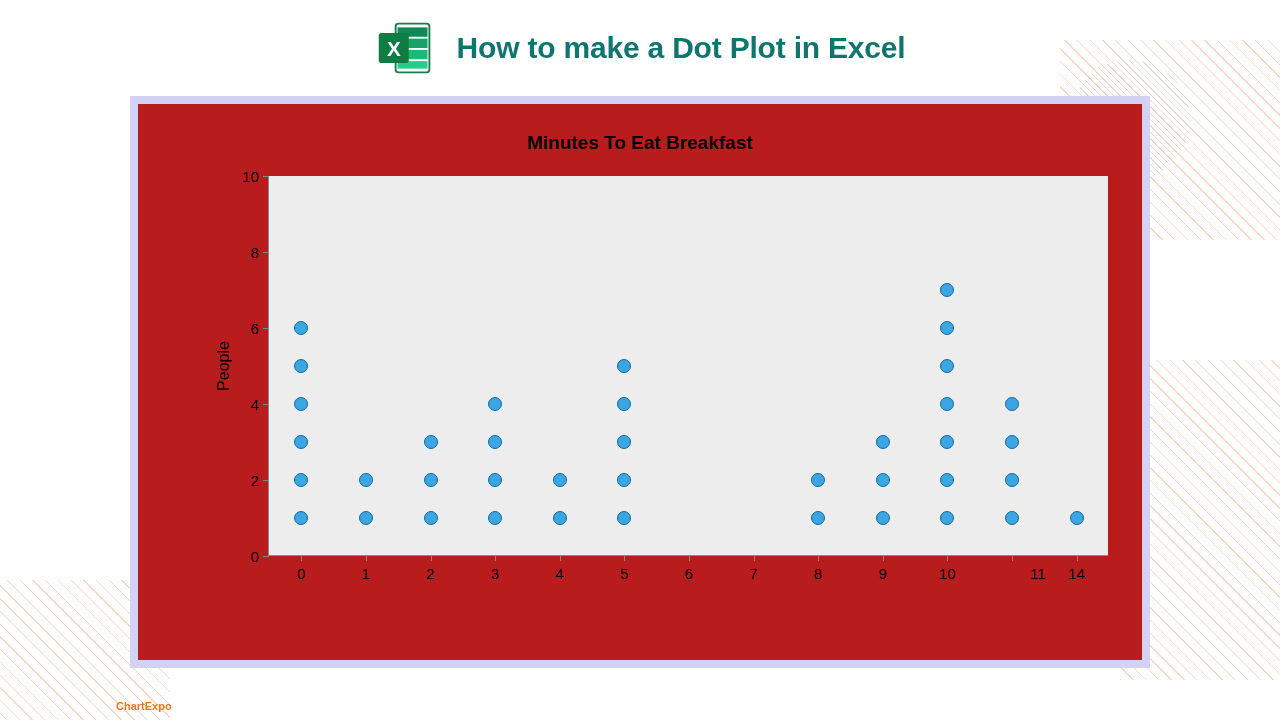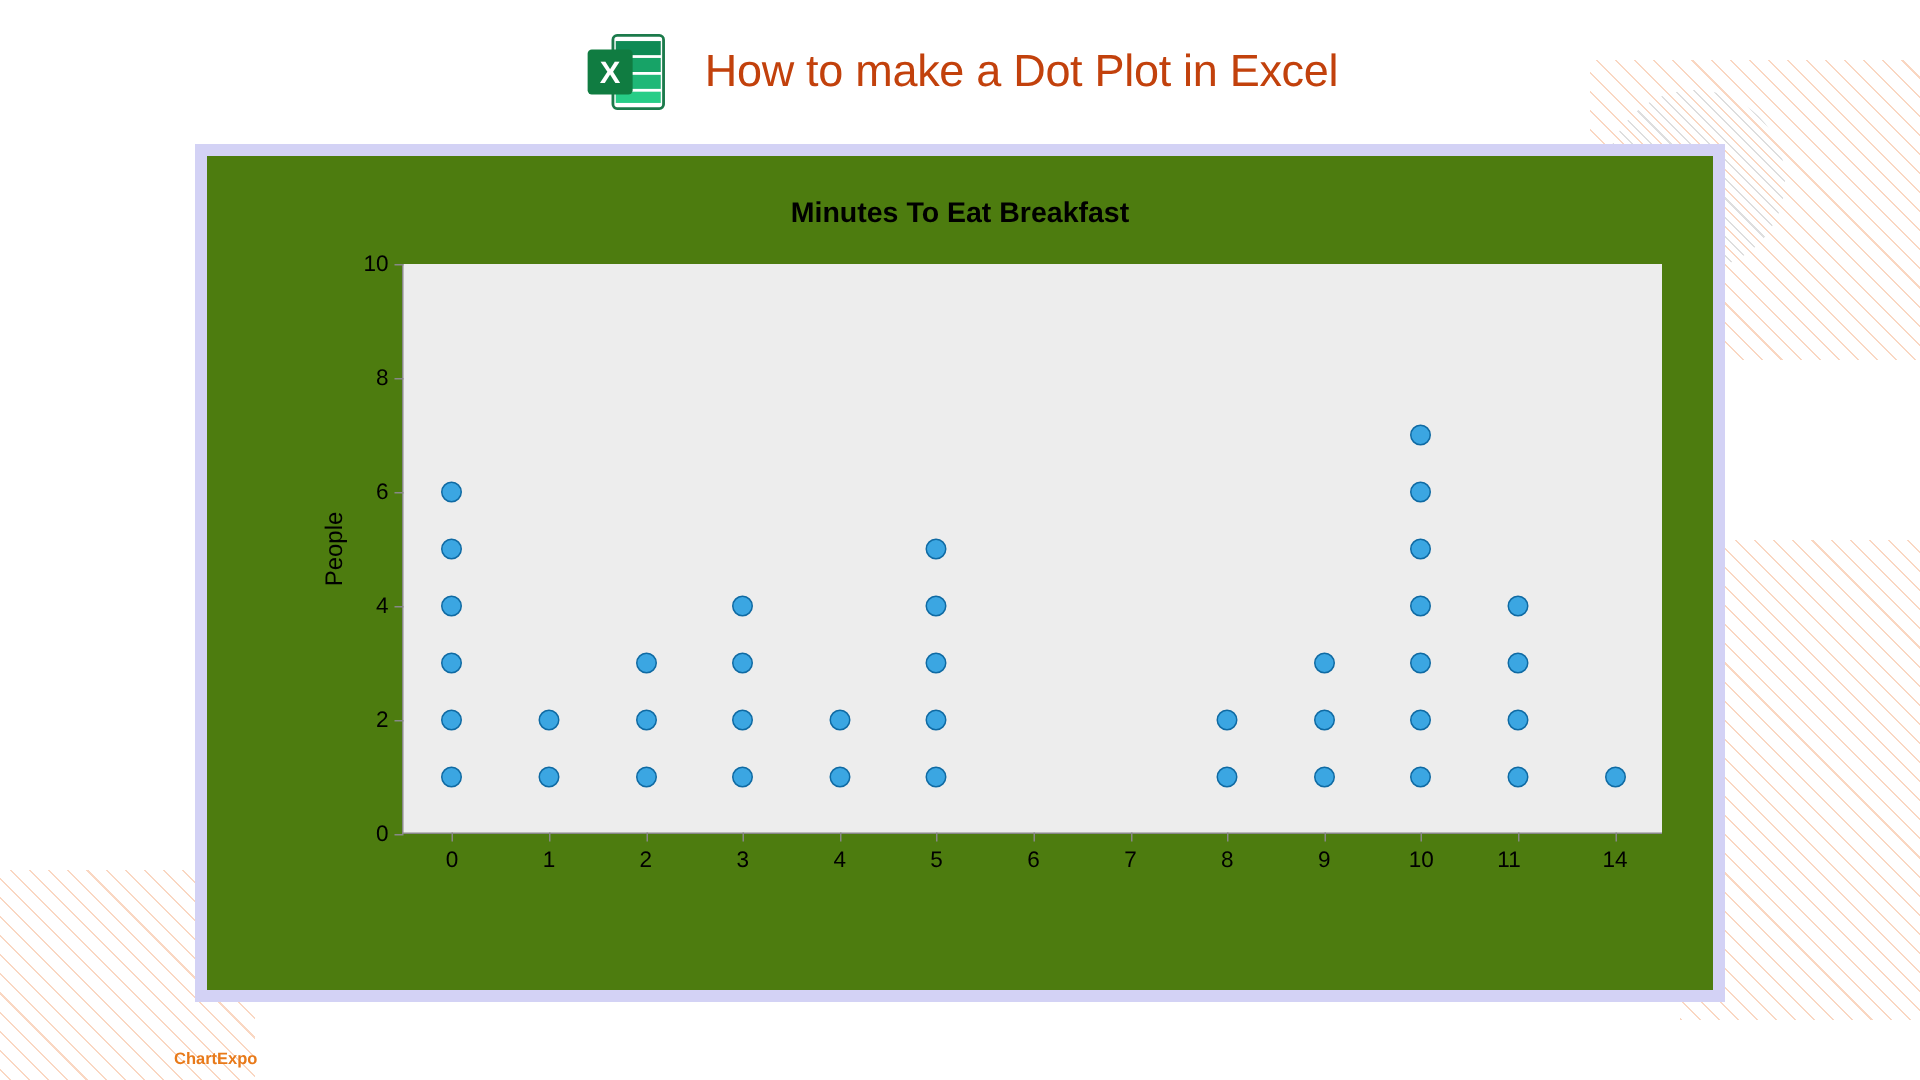--- a/index.html
+++ b/index.html
@@ -25,30 +25,30 @@
   .header {
     position: absolute;
     top: 18px;
     left: 0; right: 0;
     display: flex;
     justify-content: center;
     align-items: center;
     gap: 22px;
   }
   .excel-icon { width: 60px; height: 60px; }
-  .page-title { font-size: 30px; font-weight: 400; color: #c2410c; letter-spacing: -0.2px; }
+  .page-title { font-size: 30px; font-weight: 700; color: #0f766e; letter-spacing: -0.2px; }
 
   .frame {
     position: absolute;
     top: 96px;
     left: 130px;
     width: 1020px;
     height: 572px;
     border: 8px solid #d3d2f5;
-    background: #4d7c0f;
+    background: #b91c1c;
   }
 
   .chart-title {
     position: absolute;
     top: 28px;
     left: 0; right: 0;
     text-align: center;
     font-weight: 700;
     font-size: 19px;
     color: #000;
@@ -191,21 +191,21 @@
       <div class="xtick-label" style="left: 420px;">6</div>
       <div class="xtick" style="left: 484.615px;"></div>
       <div class="xtick-label" style="left: 484.615px;">7</div>
       <div class="xtick" style="left: 549.231px;"></div>
       <div class="xtick-label" style="left: 549.231px;">8</div>
       <div class="xtick" style="left: 613.846px;"></div>
       <div class="xtick-label" style="left: 613.846px;">9</div>
       <div class="xtick" style="left: 678.462px;"></div>
       <div class="xtick-label" style="left: 678.462px;">10</div>
       <div class="xtick" style="left: 743.077px;"></div>
-      <div class="xtick-label" style="left: 737px;">11</div>
+      <div class="xtick-label" style="left: 769px;">11</div>
       <div class="xtick" style="left: 807.692px;"></div>
       <div class="xtick-label" style="left: 807.692px;">14</div>
       <div class="dot" style="left: 32.3077px; top: 342px; background: rgb(59, 166, 226); border-color: rgb(15, 106, 163);"></div>
       <div class="dot" style="left: 32.3077px; top: 304px; background: rgb(59, 166, 226); border-color: rgb(15, 106, 163);"></div>
       <div class="dot" style="left: 32.3077px; top: 266px; background: rgb(59, 166, 226); border-color: rgb(15, 106, 163);"></div>
       <div class="dot" style="left: 32.3077px; top: 228px; background: rgb(59, 166, 226); border-color: rgb(15, 106, 163);"></div>
       <div class="dot" style="left: 32.3077px; top: 190px; background: rgb(59, 166, 226); border-color: rgb(15, 106, 163);"></div>
       <div class="dot" style="left: 32.3077px; top: 152px; background: rgb(59, 166, 226); border-color: rgb(15, 106, 163);"></div>
       <div class="dot" style="left: 96.9231px; top: 342px; background: rgb(59, 166, 226); border-color: rgb(15, 106, 163);"></div>
       <div class="dot" style="left: 96.9231px; top: 304px; background: rgb(59, 166, 226); border-color: rgb(15, 106, 163);"></div>

